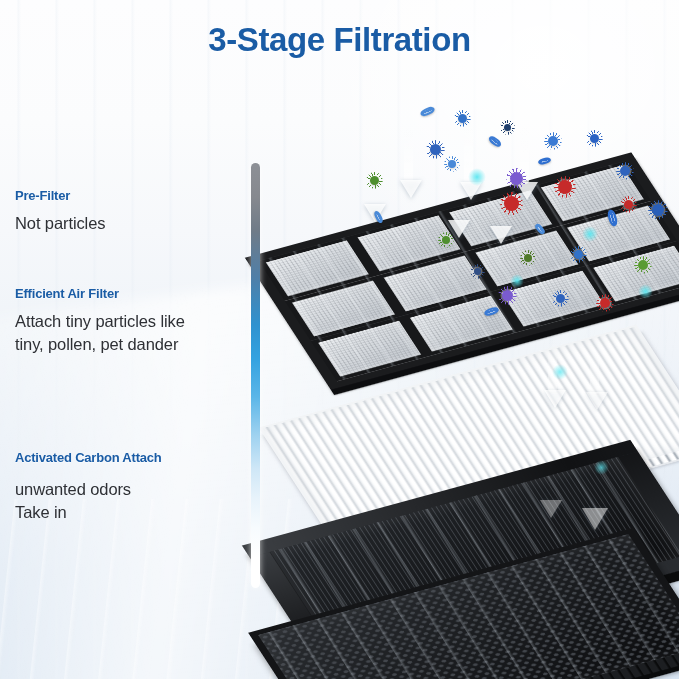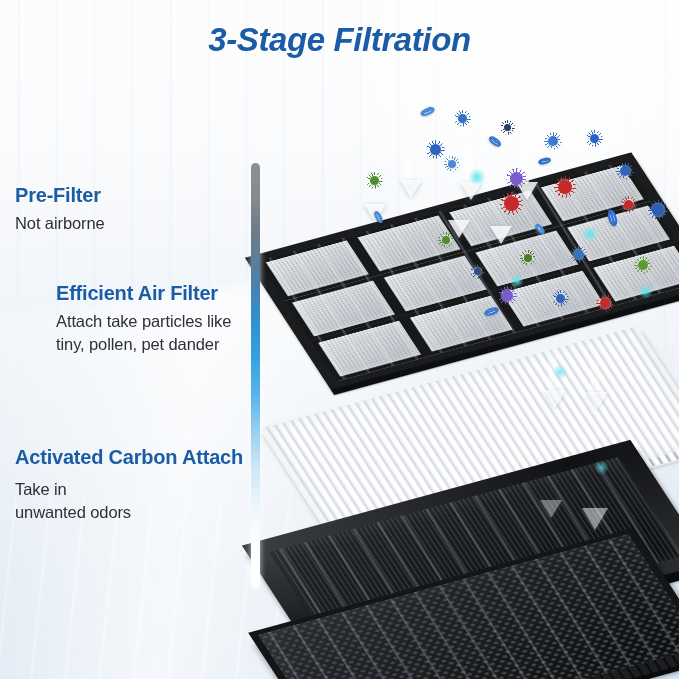--- a/index.html
+++ b/index.html
@@ -64,21 +64,21 @@
         rgba(255,255,255,0) 0px,
         rgba(255,255,255,0) 14px,
         rgba(255,255,255,.7) 15px,
         rgba(255,255,255,0) 19px,
         rgba(255,255,255,0) 34px);
     opacity:.55;
     filter: blur(.6px);
   }
 
   
-  .header { position: absolute; left: 0; top: 0; width: 679px; font-style: italic; }
+  .header { position: absolute; left: 0; top: 0; width: 679px; }
   .title {
     text-align: center;
     font-size: 33px;
     font-weight: bold;
     letter-spacing: -0.4px;
     padding-top: 21px;
     color: #1a5ca5;
     text-shadow: 0 1px 0 rgba(255,255,255,.6);
   }
   .subtitle {
@@ -88,35 +88,35 @@
     padding-top: 8px;
     letter-spacing: -0.15px;
   }
 
   
   .left-col { position: absolute; left: 15px; top: 0; width: 232px; }
   .stage-block { position: absolute; left: 0; width: 232px; }
   .stage-title {
     color: #1a5ca5;
     font-weight: bold;
-    font-size: 20px;
+    font-size: 13px;
     line-height: 25px;
     letter-spacing: -0.2px;
     text-shadow: 0 1px 0 rgba(255,255,255,.55);
   }
   .stage-desc {
     color: #2e3035;
     font-size: 16.5px;
     line-height: 23px;
     padding-top: 4px;
     letter-spacing: -0.1px;
   }
   .stage-desc span { display: block; }
   .s1 { top: 183px; }
-  .s2 { top: 281px; margin-left: 41px; }
+  .s2 { top: 281px; }
   .s3 { top: 445px; }
   .s3 .stage-desc { padding-top: 8px; }
 
   
   .divider {
     position: absolute;
     left: 251px;
     top: 163px;
     width: 9px;
     height: 425px;
@@ -490,34 +490,34 @@
     <div class="title">3-Stage Filtration</div>
   </div>
 
   <div class="divider"></div>
 
   <div class="left-col">
 
     <div class="stage-block s1">
       <div class="stage-title">Pre-Filter</div>
       <div class="stage-desc">
-        <span>Not airborne</span>
+        <span>Not particles</span>
       </div>
     </div>
 
     <div class="stage-block s2">
       <div class="stage-title">Efficient Air Filter</div>
       <div class="stage-desc">
-        <span>Attach take particles like</span>
+        <span>Attach tiny particles like</span>
         <span>tiny, pollen, pet dander</span>
       </div>
     </div>
 
     <div class="stage-block s3">
       <div class="stage-title">Activated Carbon Attach</div>
       <div class="stage-desc">
+        <span>unwanted odors</span>
         <span>Take in</span>
-        <span>unwanted odors</span>
       </div>
     </div>
 
   </div>
 </div>
 
 </body></html>

